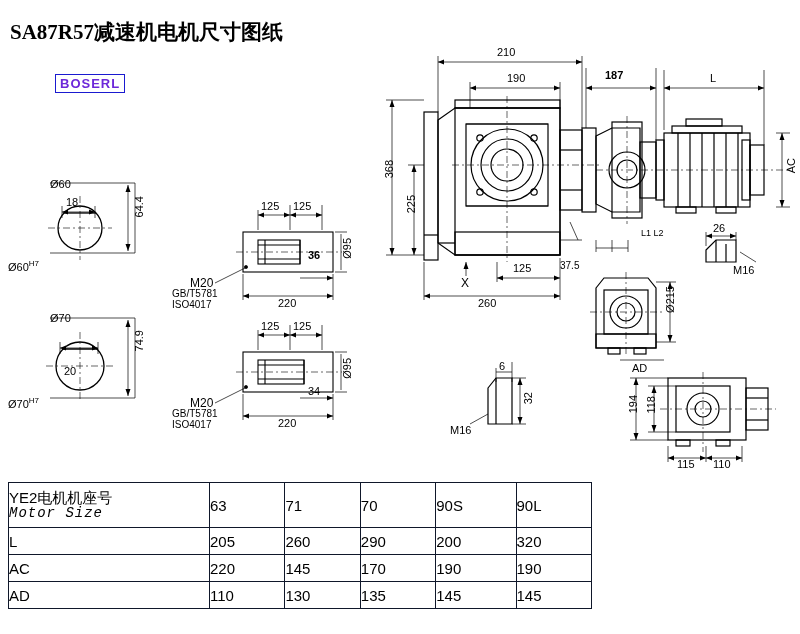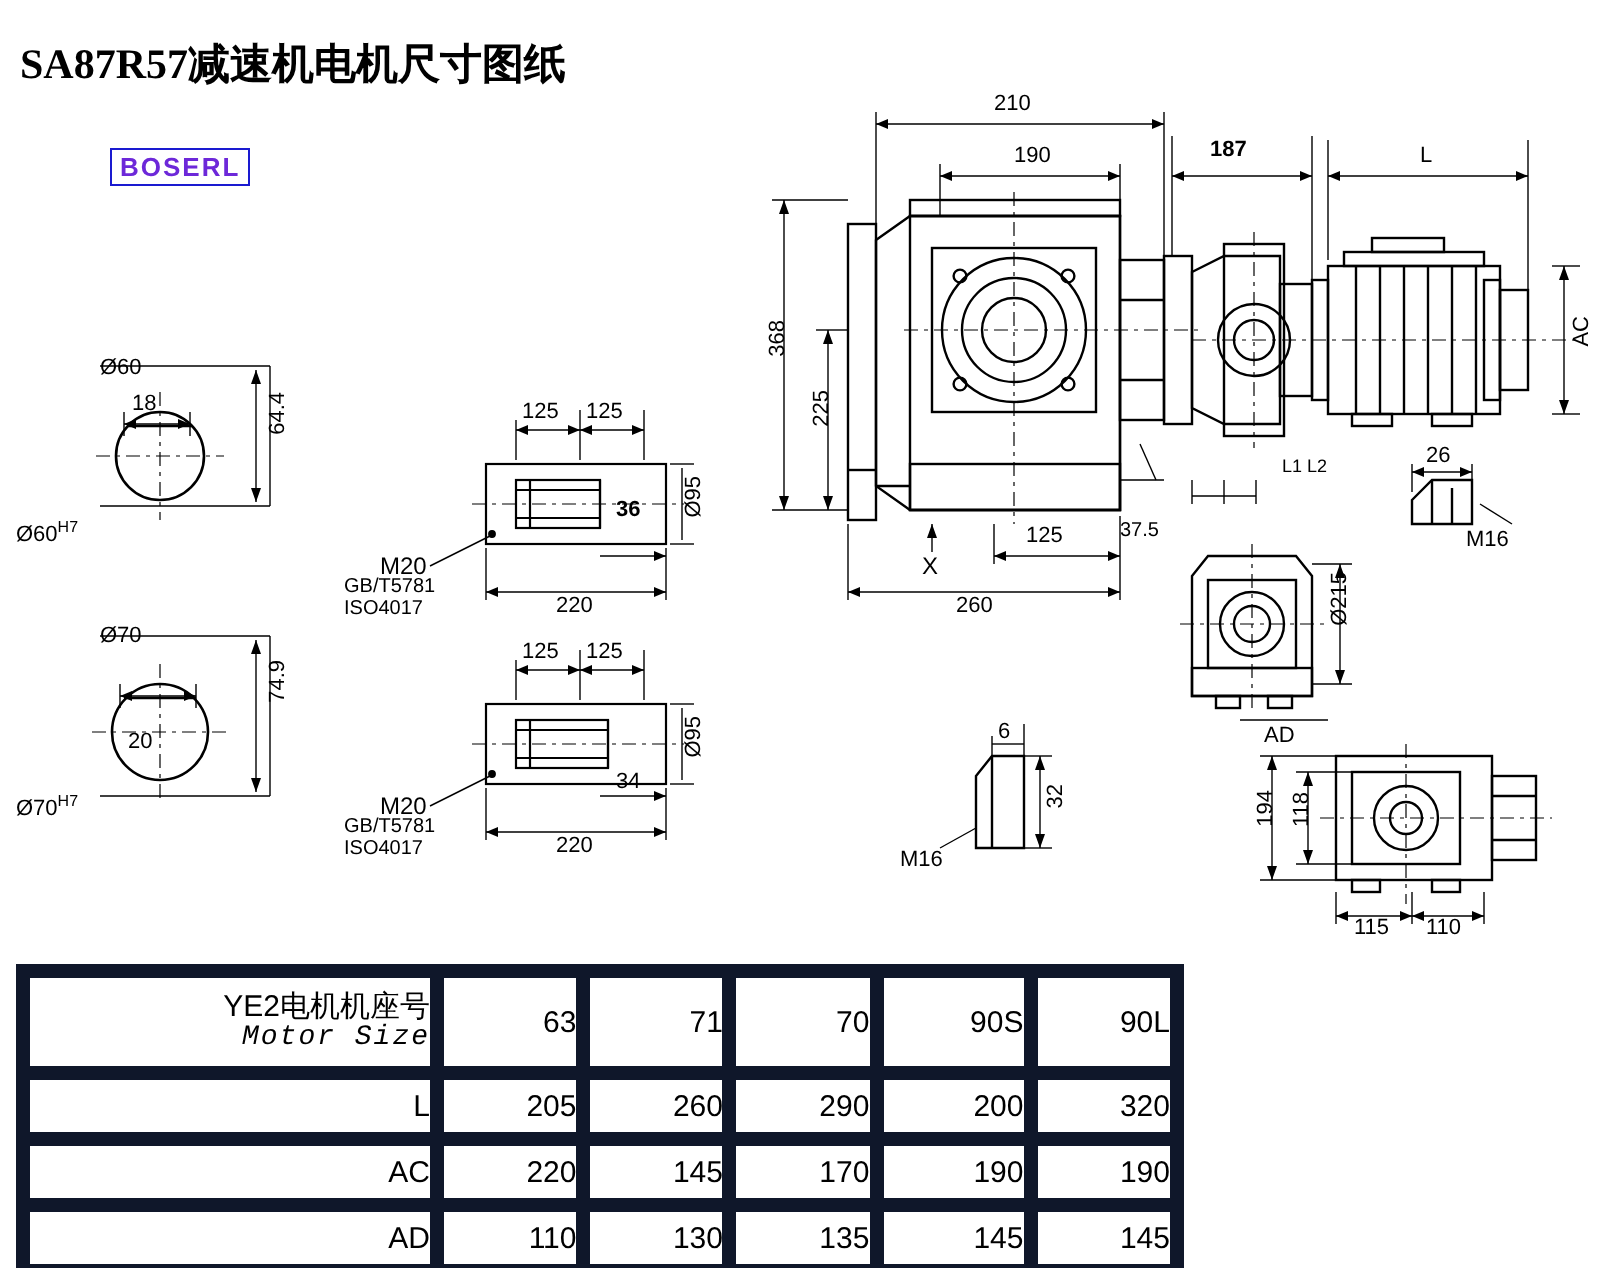--- a/index.html
+++ b/index.html
@@ -23,21 +23,21 @@
   .dim { position:absolute; font-size:11px; font-family:"Liberation Sans", sans-serif; white-space:nowrap; }
   .vert { writing-mode:vertical-rl; transform:rotate(180deg); }
   svg.canvas { position:absolute; left:0; top:0; width:800px; height:634px; }
 
   
   .spec-table {
     position:absolute; left:8px; top:482px; width:584px;
     border-collapse:collapse; font-size:15px;
   }
   .spec-table td {
-    border:7px solid #0f172a; text-align:right; height:26px; padding:0;
+    border:1px solid #0f172a; text-align:left; height:26px; padding:0;
     font-family:"Liberation Sans", sans-serif;
   }
   .spec-table td.label { width:200px; }
   .spec-table td.hdr1 { line-height:1.05; font-size:15px; }
   .mono { font-family:"Liberation Mono", monospace; font-size:14px; letter-spacing:1px;font-style:italic;}
   .hdr-cell { height:44px !important; }
 </style>
 </head>
 <body>
 

